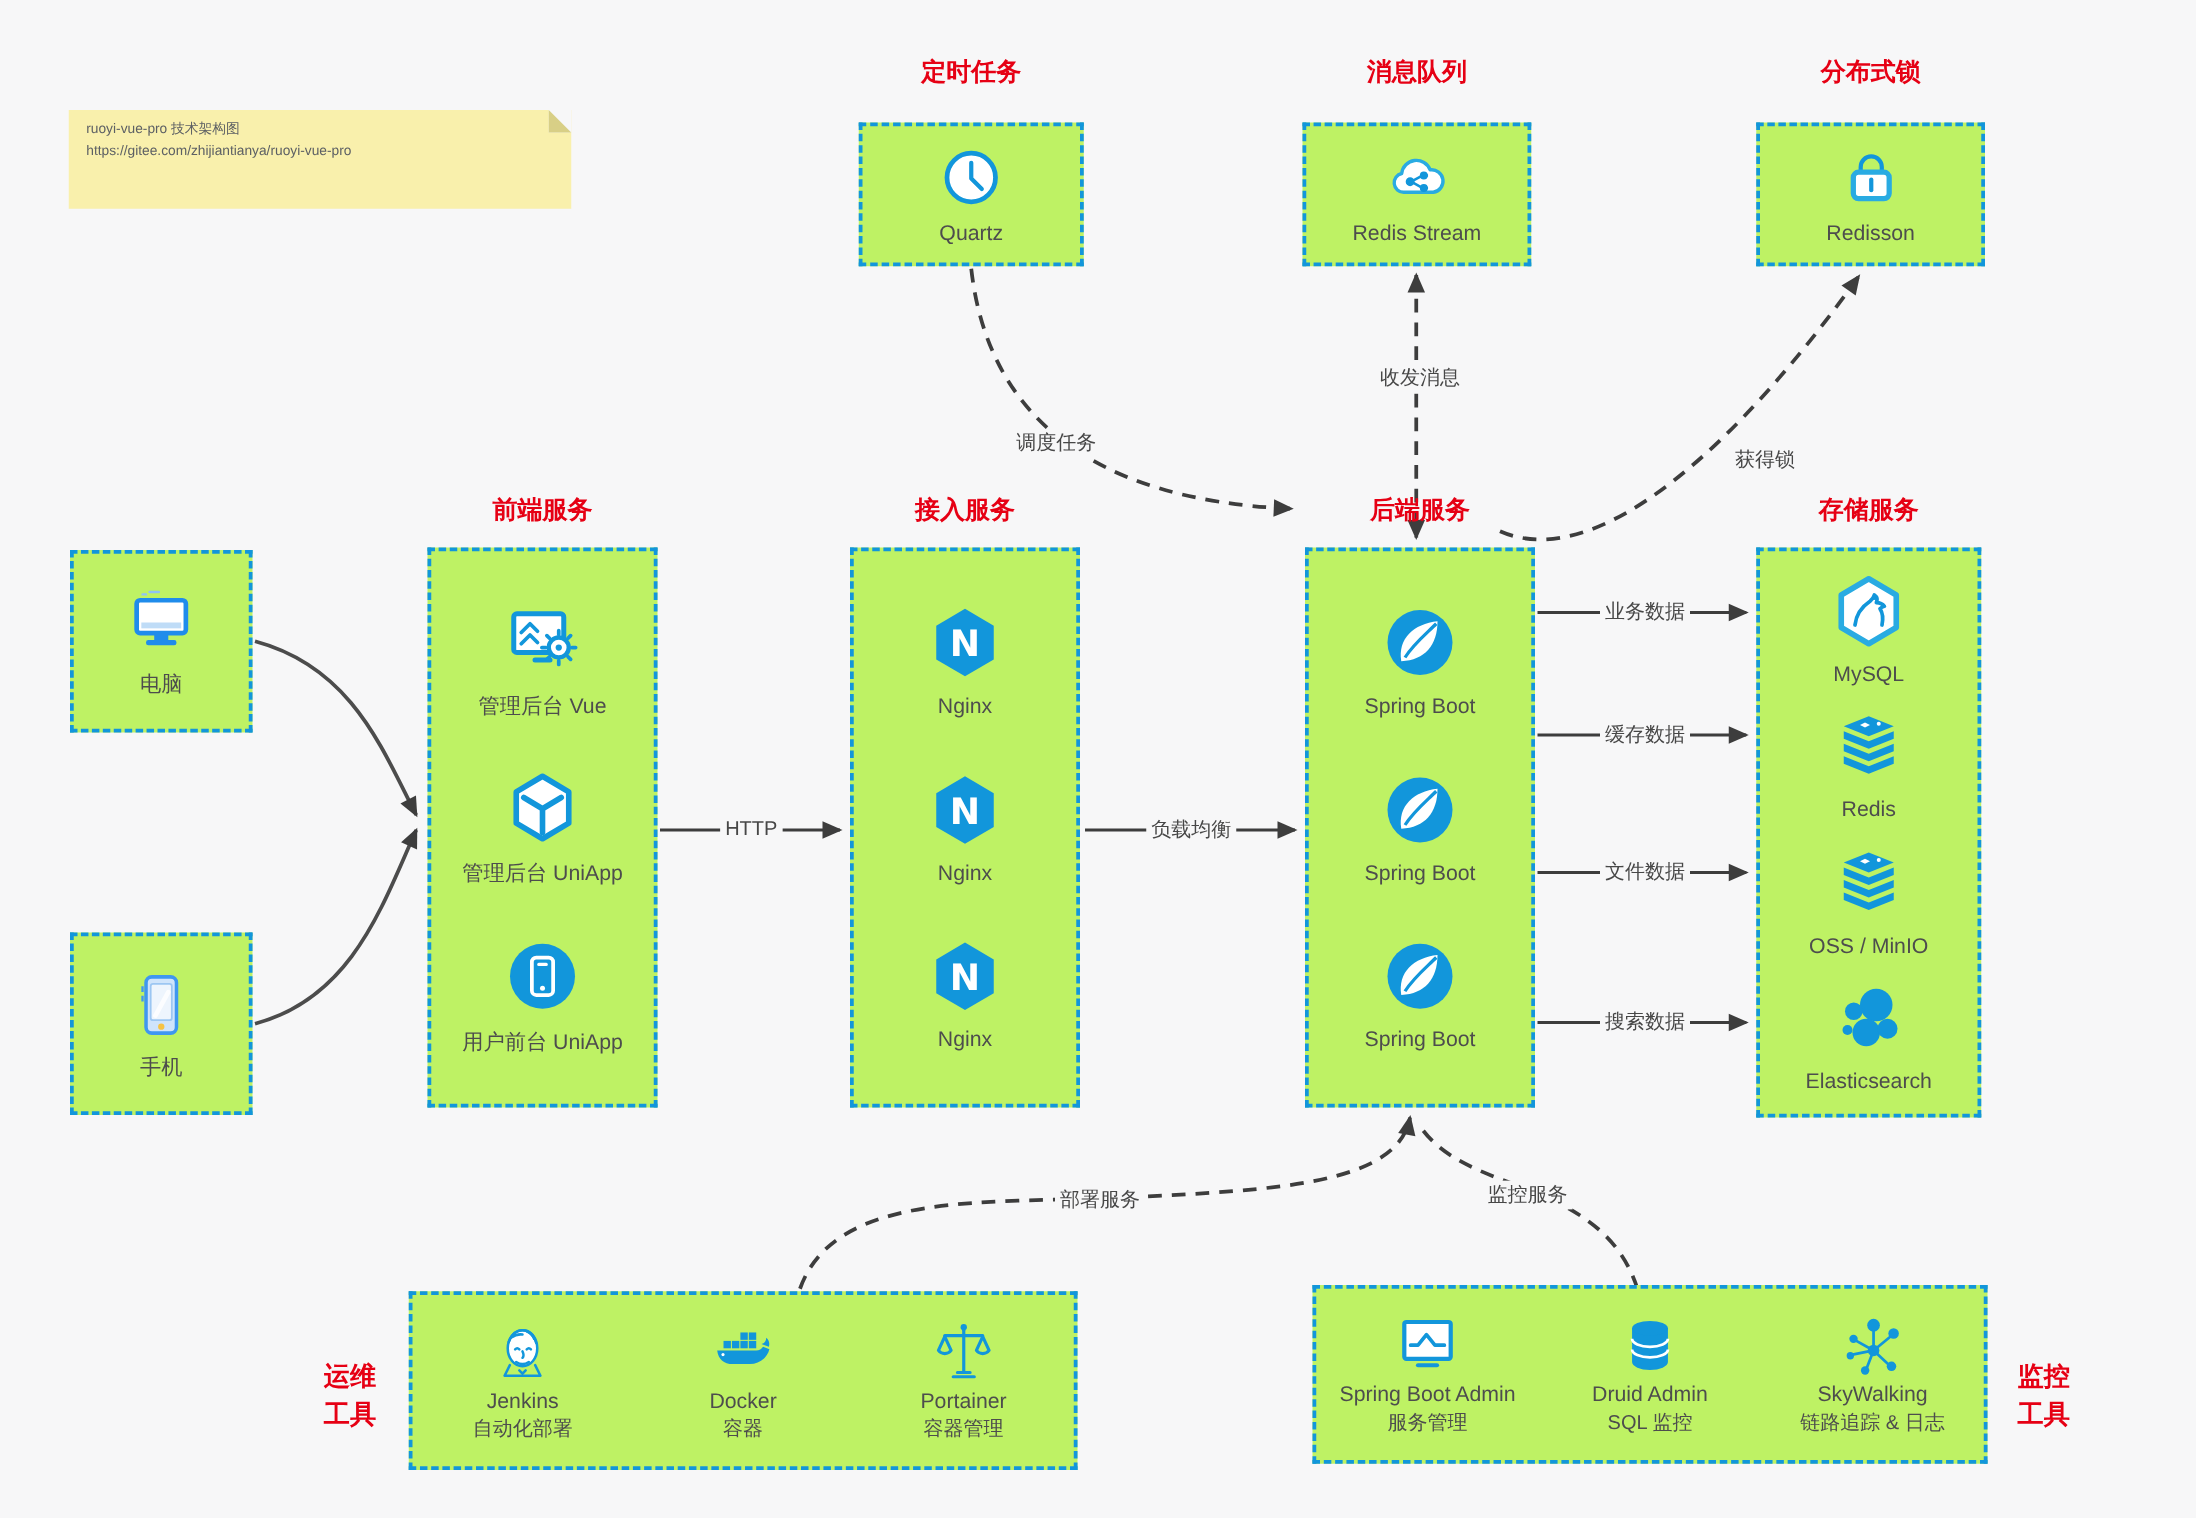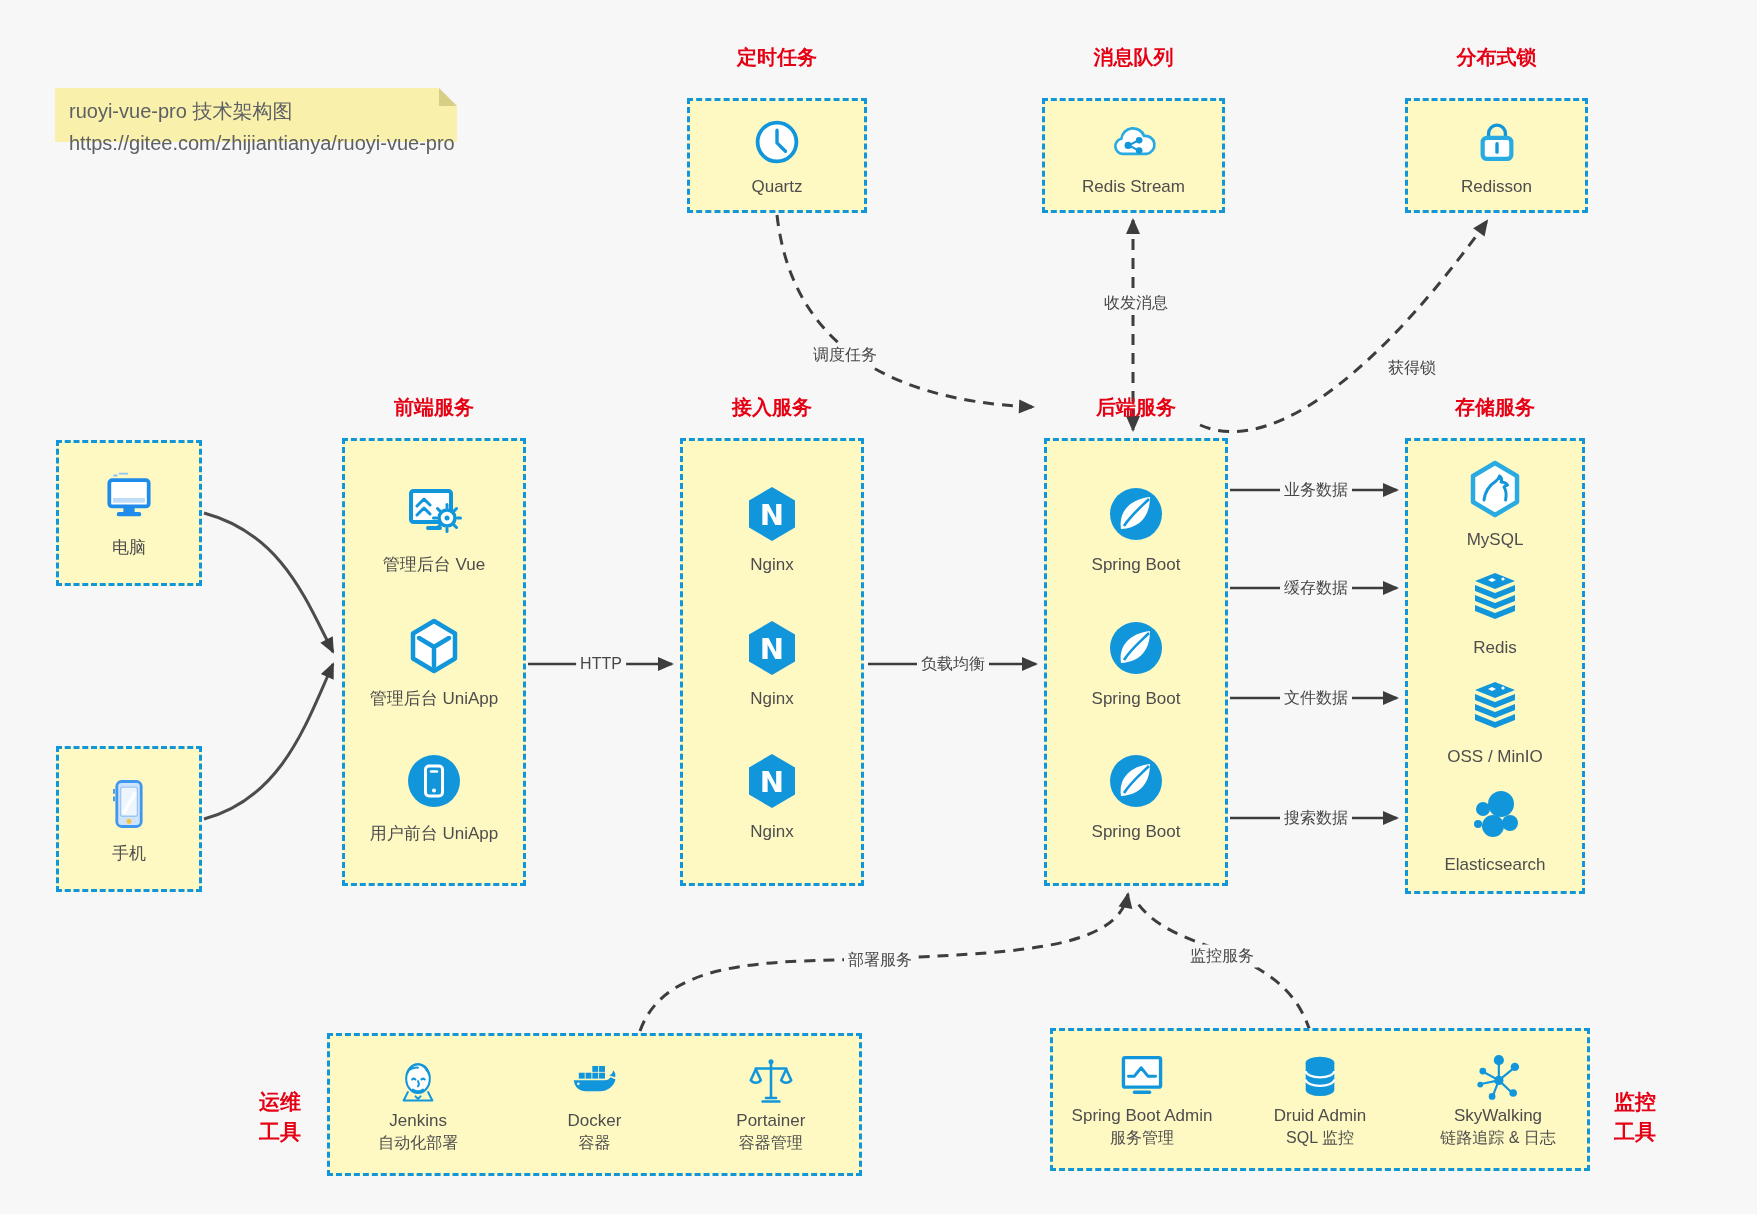--- a/index.html
+++ b/index.html
@@ -12,29 +12,29 @@
   }
   *{margin:0;padding:0;box-sizing:border-box;}
   html,body{background:var(--bg);font-family:"Liberation Sans","DejaVu Sans",sans-serif;}
   .canvas{position:relative;width:1757px;height:1214px;background:var(--bg);overflow:hidden;}
 
   .wires{position:absolute;left:0;top:0;z-index:1;pointer-events:none;}
   .solid{stroke:var(--wire);stroke-width:2.5;fill:none;}
   .client{stroke:#4c4c4c;stroke-width:3;fill:none;}
   .dash{stroke:var(--wire);stroke-width:3;stroke-dasharray:11 8;fill:none;}
 
-  .note{position:absolute;left:55px;top:88px;width:402px;height:54px;background:var(--note);
-        color:#5d6064;font-size:20px;line-height:1.62;padding:7px 0 0 14px;z-index:2;}
+  .note{position:absolute;left:55px;top:88px;width:402px;height:79px;background:var(--note);
+        color:#5d6064;font-size:11px;line-height:1.62;padding:7px 0 0 14px;z-index:2;}
   .note::after{content:"";position:absolute;top:0;right:0;width:0;height:0;
         border-top:18px solid var(--bg);border-left:18px solid #d8cf86;}
 
   .gtitle{position:absolute;color:var(--red);font-size:20px;font-weight:700;text-align:center;z-index:2;white-space:nowrap;}
   .sidelabel{position:absolute;color:var(--red);font-size:21px;font-weight:700;text-align:center;line-height:1.45;z-index:2;margin-top:25px;}
 
-  .dbox{position:absolute;border:3px dashed var(--blue);background:#fef9c3;z-index:2;display:flex;}
+  .dbox{position:absolute;border:3px dashed var(--blue);background:#bef264;z-index:2;display:flex;}
   .vbox{flex-direction:column;justify-content:space-evenly;align-items:center;}
   .cbox{flex-direction:column;justify-content:center;align-items:center;gap:8px;}
   .hbox{justify-content:space-evenly;align-items:center;}
 
   .item{display:flex;flex-direction:column;align-items:center;gap:9px;}
   .hitem{display:flex;flex-direction:column;align-items:center;gap:2px;flex:1;}
   .ilabel{font-size:17px;color:var(--ink);white-space:nowrap;text-align:center;}
   .idesc{font-size:16px;color:var(--ink);white-space:nowrap;text-align:center;}
   .icon64{width:64px;height:64px;}
   .icon56{width:54px;height:54px;}

